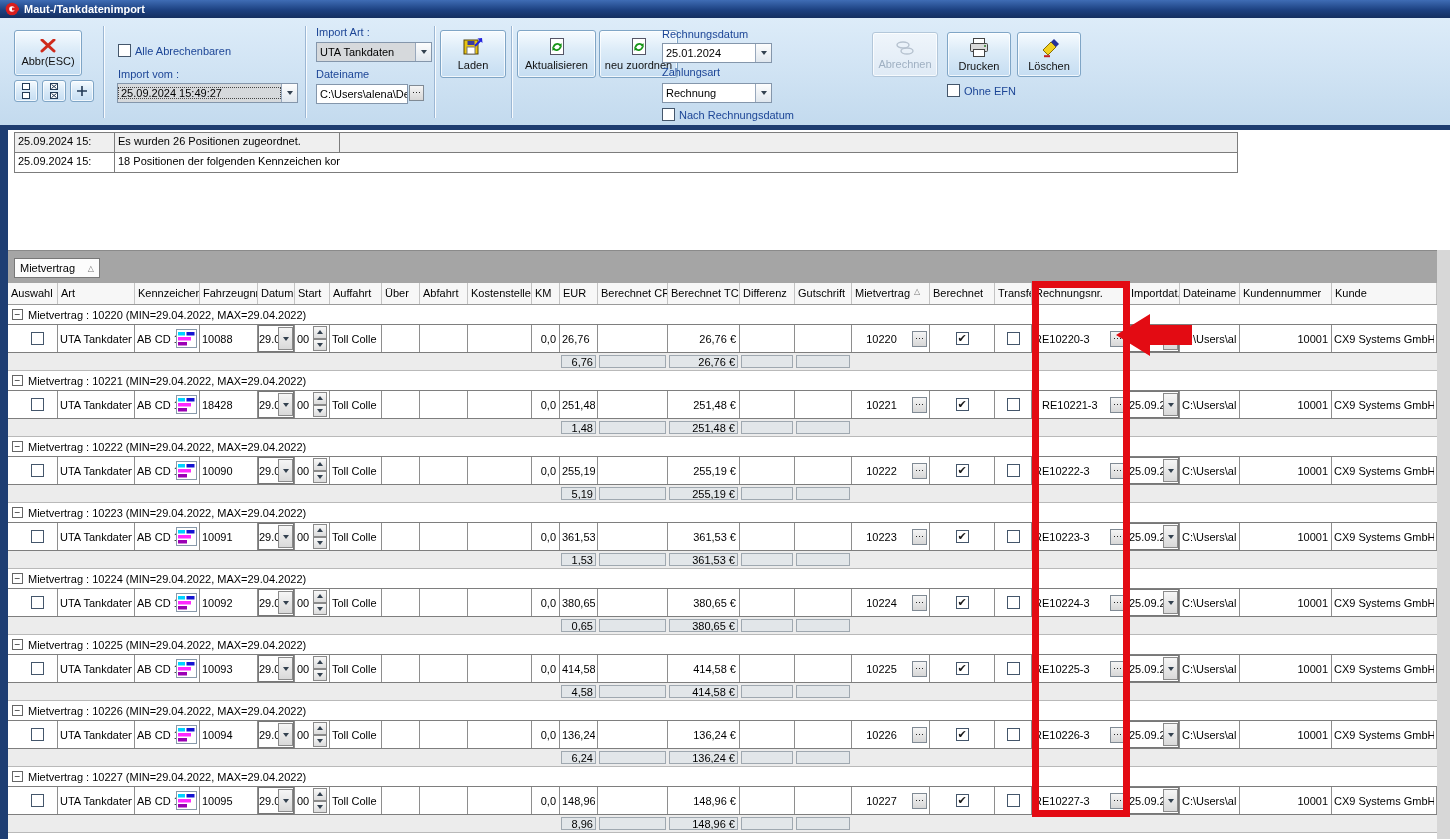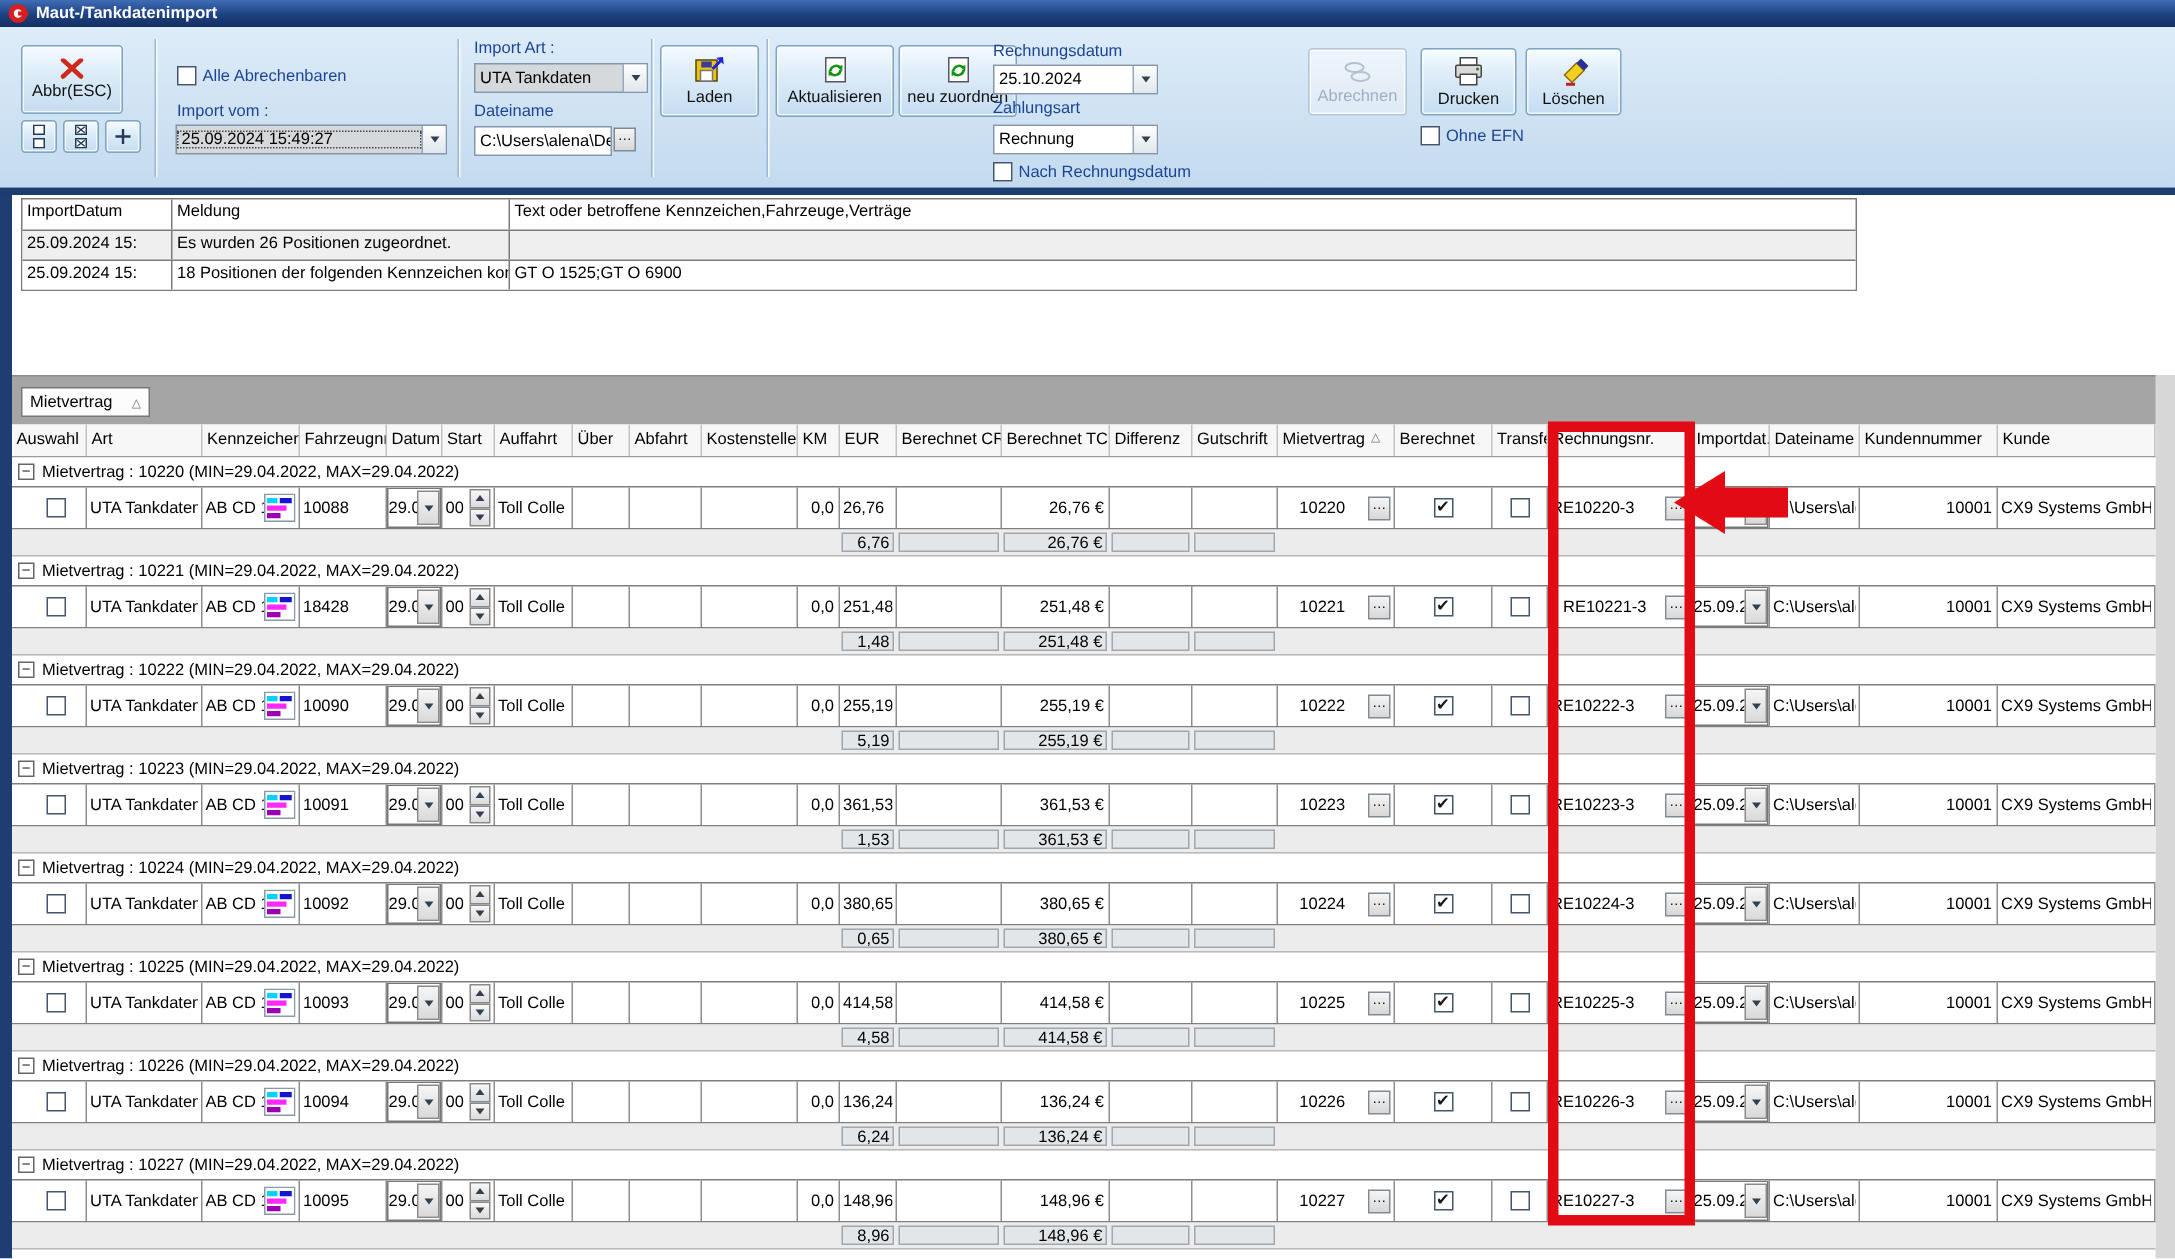--- a/index.html
+++ b/index.html
@@ -190,21 +190,21 @@
       <path d="M5.5 10.5 a4 4 0 0 1 7 -2.2" stroke="#169416" fill="none" stroke-width="1.7"></path>
       <polygon points="13.6,6.2 13.6,10.4 10.4,8" fill="#169416"></polygon>
       <path d="M12.5 9.5 a4 4 0 0 1 -7 2.2" stroke="#169416" fill="none" stroke-width="1.7"></path>
       <polygon points="4.4,13.8 4.4,9.6 7.6,12" fill="#169416"></polygon>
     </svg>
     <span>neu zuordnen</span>
   </div>
 
   <div class="tb-label" style="left:662px;top:10px;">Rechnungsdatum</div>
   <div class="combo" style="left:662px;top:25px;width:110px;">
-    <span class="txt">25.10.2024</span>
+    <span class="txt">25.01.2024</span>
     <span class="arrow-btn">
         <i class="tri tri-down"></i>
       </span>
   </div>
   <div class="tb-label" style="left:662px;top:48px;">Zahlungsart</div>
   <div class="combo" style="left:662px;top:65px;width:110px;">
     <span class="txt">Rechnung</span>
     <span class="arrow-btn">
         <i class="tri tri-down"></i>
       </span>
@@ -241,34 +241,28 @@
   <div class="cb-row" style="left:947px;top:66px;text-align:center;">
     <span class="wcb"></span>
     <span>Ohne EFN</span>
   </div>
 </div>
 
 <div class="content">
   <div class="left-strip"></div>
 
   <div class="msg-table">
-    <div class="msg-row msg-head">
-      <div class="msg-cell" style="width:100px;">ImportDatum</div>
-      <div class="msg-cell" style="width:225px;">Meldung</div>
-      <div class="msg-cell" style="width:897px;">Text oder betroffene Kennzeichen,Fahrzeuge,Verträge</div>
-    </div>
     <div class="msg-row msg-r1">
       <div class="msg-cell" style="width:100px;">25.09.2024 15:</div>
       <div class="msg-cell" style="width:225px;">Es wurden 26 Positionen zugeordnet.</div>
       <div class="msg-cell" style="width:897px;"></div>
     </div>
     <div class="msg-row msg-r2">
       <div class="msg-cell" style="width:100px;">25.09.2024 15:</div>
       <div class="msg-cell" style="width:225px;">18 Positionen der folgenden Kennzeichen konnten ni</div>
-      <div class="msg-cell" style="width:897px;">GT O 1525;GT O 6900</div>
     </div>
   </div>
 
   <div class="group-panel">
     <div class="group-chip">
       <span>Mietvertrag</span>
       <span class="sort-asc">△</span>
     </div>
   </div>
 

